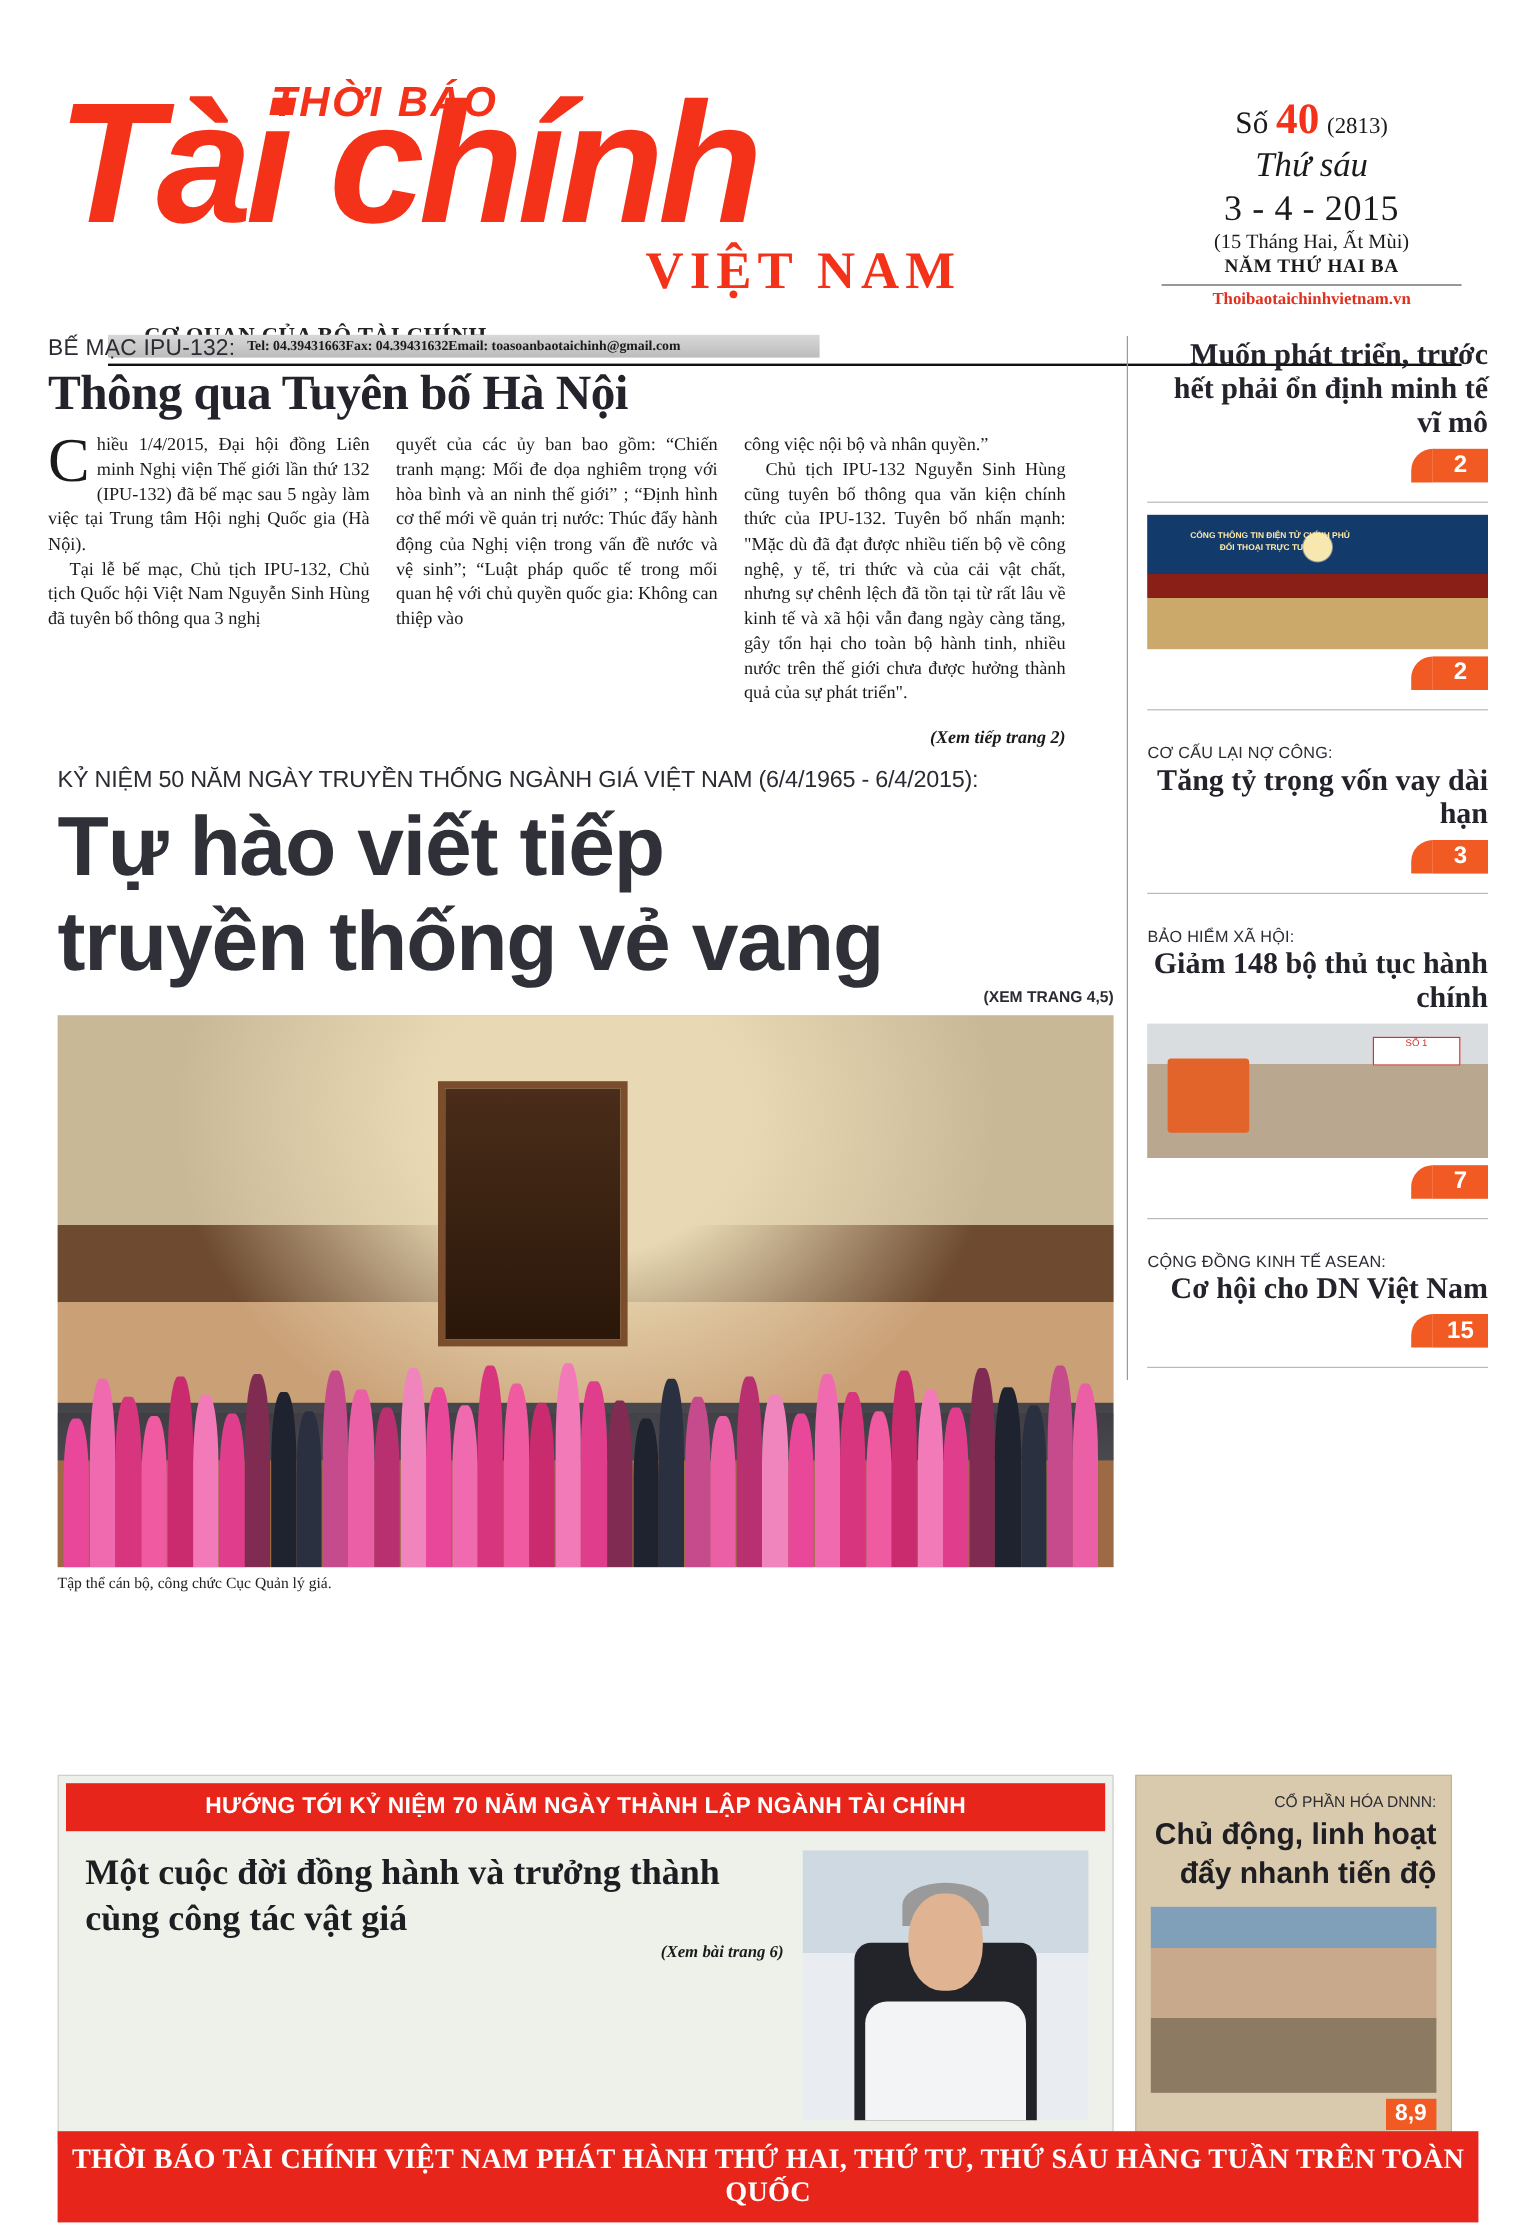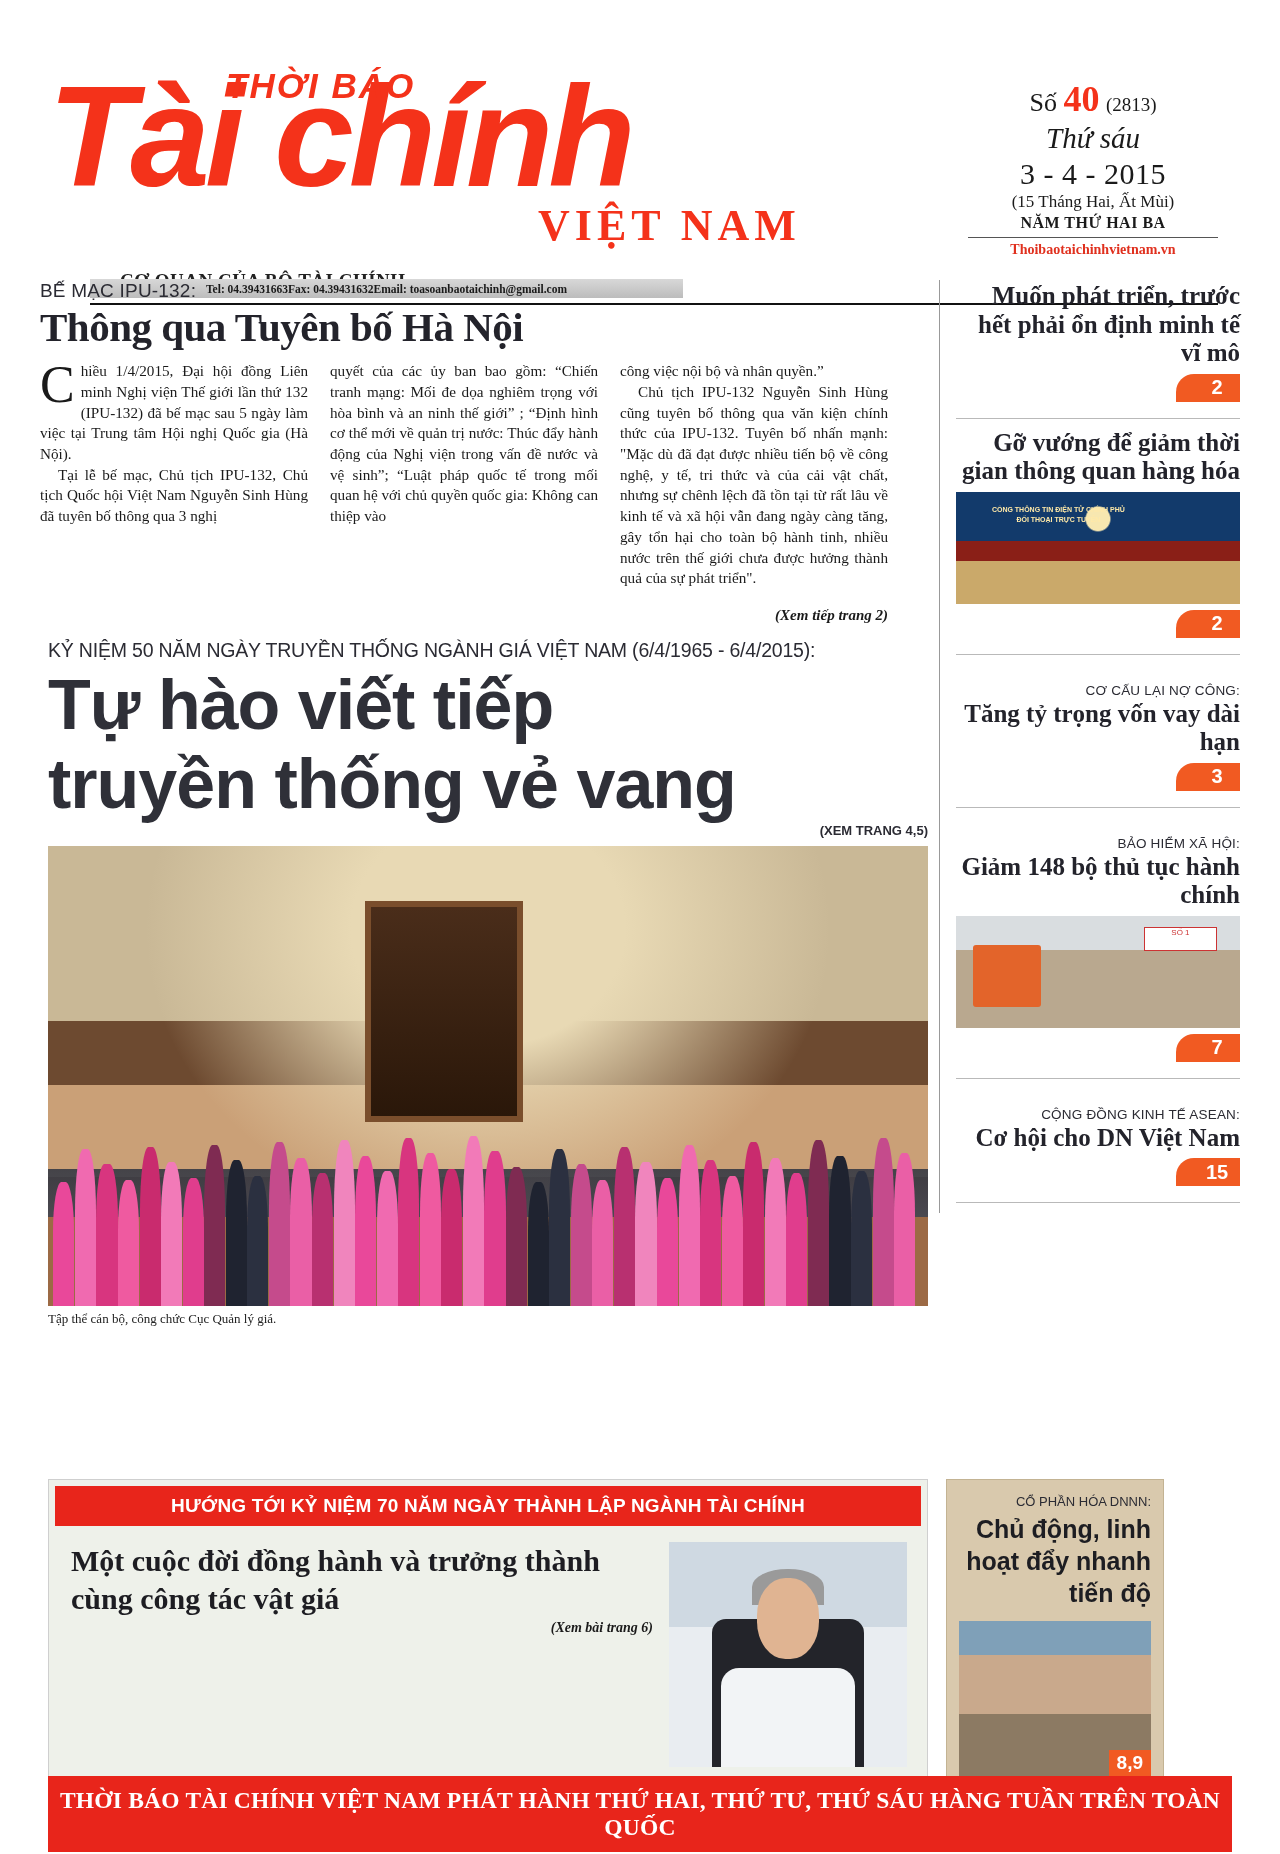--- a/index.html
+++ b/index.html
@@ -98,21 +98,21 @@
   .see-more { text-align: right; font-weight: bold; font-style: italic; font-size: 15px; margin-top: 16px; }
 
   .vrule { width: 1px; background: #999; align-self: stretch; }
 
   
   .sidebar { width: 300px; padding-left: 16px; }
   .sb-item { position: relative; padding-bottom: 10px; }
   .sb-sep { border-top: 1px solid #b9b9b9; margin: 6px 0 10px 0; }
   .sb-kicker {
     font-family: "Liberation Sans", sans-serif;
-    font-size: 13.5px; text-align: right; color: #2b2b33; letter-spacing: 0.2px; margin-top: 28px;
+    font-size: 13.5px; color: #2b2b33; letter-spacing: 0.2px; margin-top: 28px;
   }
   .sb-head {
     font-family: "Liberation Serif", serif;
     font-weight: bold; font-size: 25px; line-height: 1.14;
     text-align: right; color: #23232b; margin-top: 2px;
   }
   .pagebadge {
     position: relative; height: 28px; width: 46px; margin-left: auto; margin-top: 6px;
     background: #f15a22; color: #fff;
     font-family: "Liberation Sans", sans-serif; font-weight: bold; font-size: 20px;
@@ -209,21 +209,21 @@
     width: 238px; height: 225px; align-self: flex-start;
     background: linear-gradient(to bottom, #cfd9e2 0 38%, #e9edf1 38% 100%);
     position: relative; overflow: hidden;
   }
   .bb-photo .chair { position:absolute; left:18%; top:34%; width:64%; height:66%; background:#23242a; border-radius:14px 14px 0 0;}
   .bb-photo .shirt { position:absolute; left:22%; top:56%; width:56%; height:44%; background:#f2f4f6; border-radius:18px 18px 0 0;}
   .bb-photo .head2 { position:absolute; left:37%; top:16%; width:26%; height:36%; background:#e0b492; border-radius:46%;}
   .bb-photo .hair { position:absolute; left:35%; top:12%; width:30%; height:16%; background:#9a9a9a; border-radius:50% 50% 0 0;}
 
   .bb-right {
-    width: 218px; background: #d9c9ad; border: 1px solid #c3b393;
+    width: 264px; background: #d9c9ad; border: 1px solid #c3b393;
     padding: 14px 12px 10px 12px; position: relative;
   }
   .bbr-kicker {
     font-family: "Liberation Sans", sans-serif; font-size: 13px;
     text-align: right; color: #2b2b33;
   }
   .bbr-head {
     font-family: "Liberation Sans", sans-serif; font-weight: bold;
     font-size: 25px; line-height: 1.28; text-align: right; color: #1d1d22; margin-top: 4px;
   }
@@ -304,21 +304,20 @@
 
     <div class="sidebar">
 
       <div class="sb-item">
         <div class="sb-head">Muốn phát triển, trước hết phải ổn định minh tế vĩ mô</div>
         <div class="pagebadge">2</div>
       </div>
       <div class="sb-sep"></div>
 
       <div class="sb-item">
-        <div class="sb-head">Gỡ vướng để giảm thời gian thông quan hàng hóa</div>
         <div class="sb-photo ph-conf">
           <div class="banner">CỔNG THÔNG TIN ĐIỆN TỬ CHÍNH PHỦ ĐỐI THOẠI TRỰC TUYẾN</div>
         </div>
         <div class="pagebadge">2</div>
       </div>
       <div class="sb-sep"></div>
 
       <div class="sb-item">
         <div class="sb-kicker">CƠ CẤU LẠI NỢ CÔNG:</div>
         <div class="sb-head">Tăng tỷ trọng vốn vay dài hạn</div>

